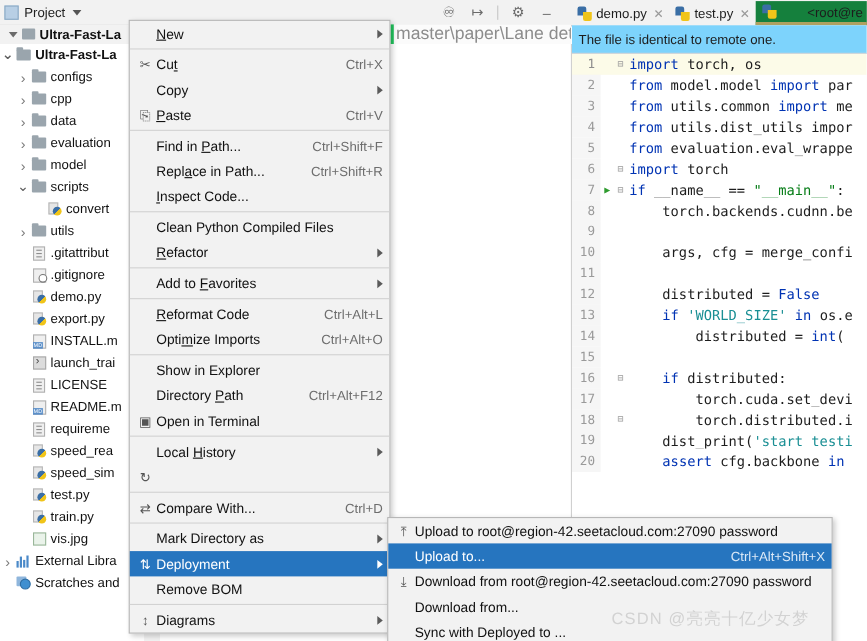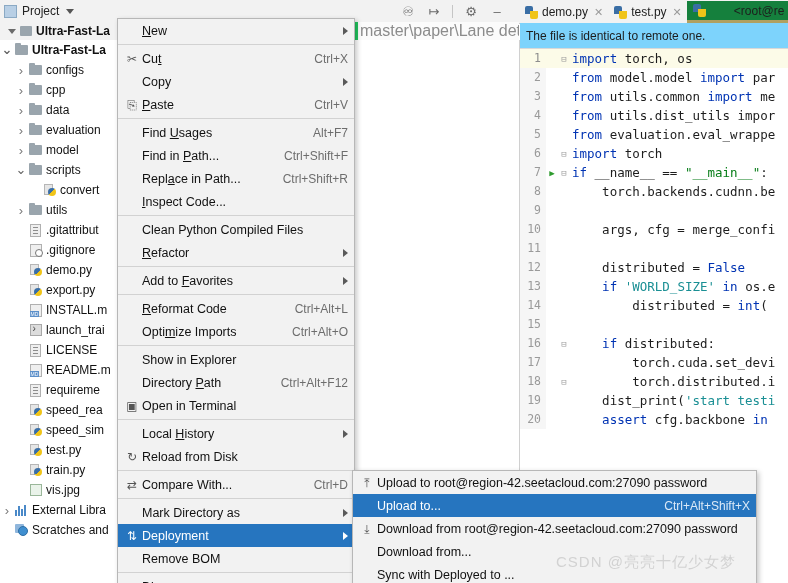--- a/index.html
+++ b/index.html
@@ -502,25 +502,20 @@
         <span class="marrow"></span>
       </div>
       <div class="mi">
         <span class="mic">⎘</span>
         <span class="mlab"><span class="u">P</span>aste</span>
         <span class="macc">Ctrl+V</span>
       </div>
       <div class="msep"></div>
       <div class="mi">
         <span class="mic"></span>
-        <span class="mlab">Find <span class="u">U</span>sages</span>
-        <span class="macc">Alt+F7</span>
-      </div>
-      <div class="mi">
-        <span class="mic"></span>
         <span class="mlab">Find in <span class="u">P</span>ath...</span>
         <span class="macc">Ctrl+Shift+F</span>
       </div>
       <div class="mi">
         <span class="mic"></span>
         <span class="mlab">Repl<span class="u">a</span>ce in Path...</span>
         <span class="macc">Ctrl+Shift+R</span>
       </div>
       <div class="mi">
         <span class="mic"></span>
@@ -568,21 +563,20 @@
         <span class="mlab">Open in Terminal</span>
       </div>
       <div class="msep"></div>
       <div class="mi">
         <span class="mic"></span>
         <span class="mlab">Local <span class="u">H</span>istory</span>
         <span class="marrow"></span>
       </div>
       <div class="mi">
         <span class="mic">↻</span>
-        <span class="mlab">Reload from Disk</span>
       </div>
       <div class="msep"></div>
       <div class="mi">
         <span class="mic">⇄</span>
         <span class="mlab">Compare With...</span>
         <span class="macc">Ctrl+D</span>
       </div>
       <div class="msep"></div>
       <div class="mi">
         <span class="mic"></span>

